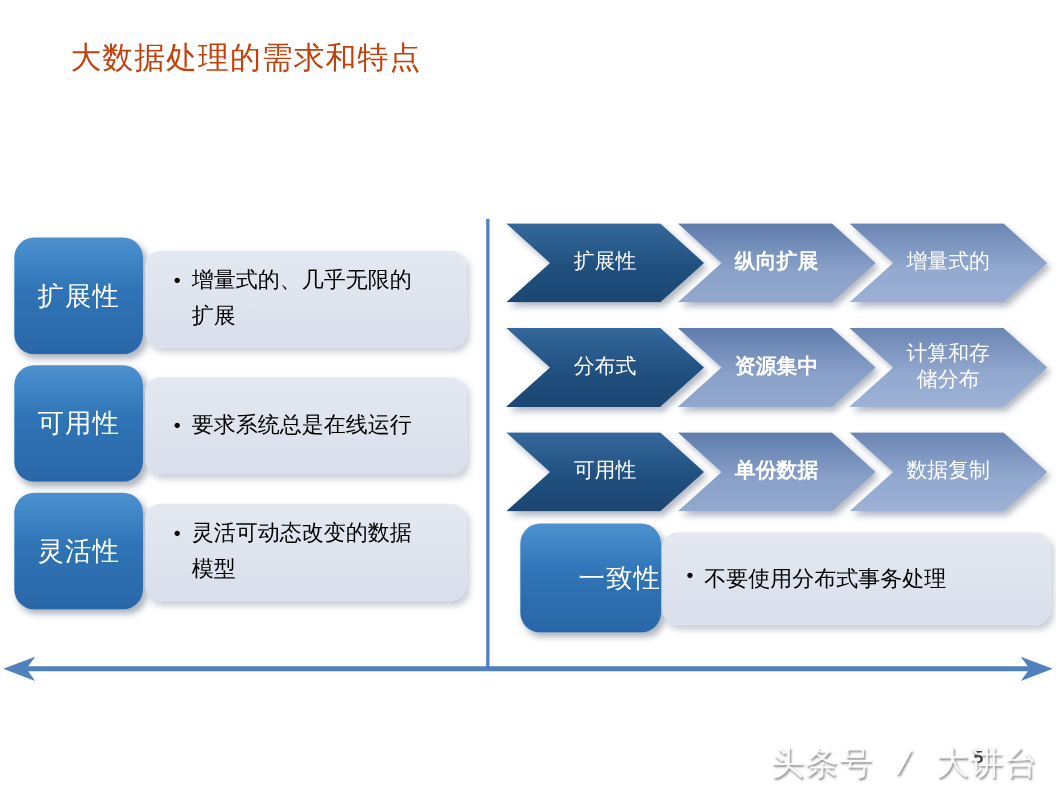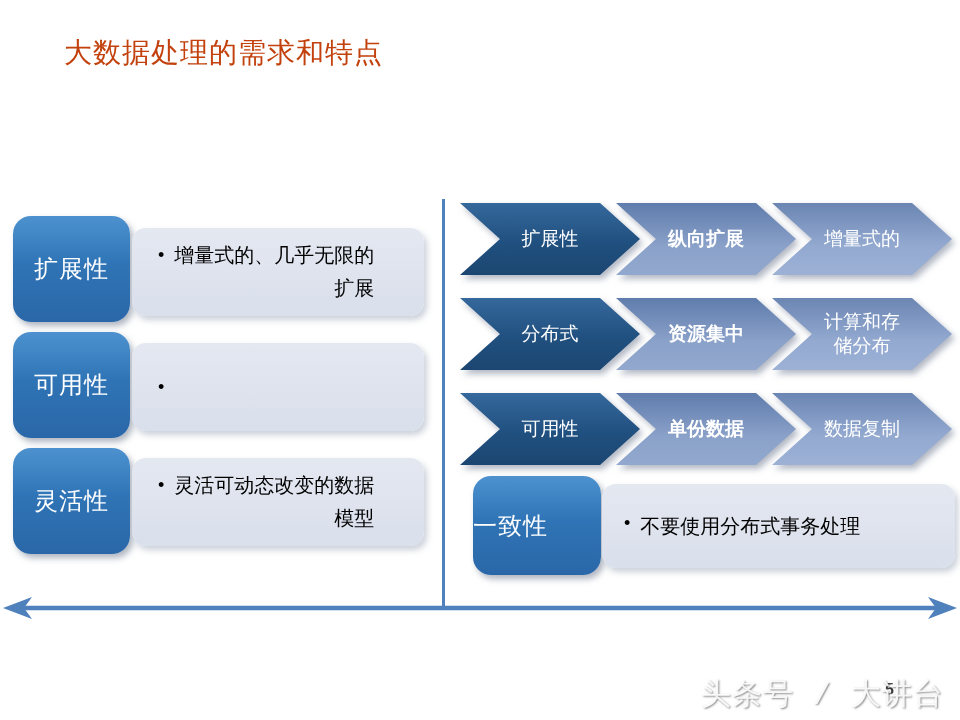--- a/index.html
+++ b/index.html
@@ -26,21 +26,21 @@
     border-radius:14px;
     background:linear-gradient(180deg,#e4e8f1 0%,#d9dfeb 100%);
     box-shadow:3px 4px 6px rgba(140,150,170,0.45);
     display:flex;align-items:center;
   }
   .feat-box .desc{
     display:flex;align-items:flex-start;
     padding-left:26px;font-size:20px;color:#000;line-height:1.65;
   }
   .feat-box .bullet{margin-right:10px;font-size:18px;line-height:1.8;}
-  .desc-lines{max-width:230px;text-align:right;}
+  .desc-lines{max-width:230px;}
   
   .v-divider{
     position:absolute;left:442px;top:199px;width:3px;height:409px;
     background:#4f81bd;
   }
   .h-arrow{position:absolute;left:0;top:594px;width:960px;height:28px;}
   
   .chev-wrap{
     position:absolute;width:180px;height:72px;
     filter:drop-shadow(3px 4px 3px rgba(100,112,135,0.5));
@@ -55,21 +55,21 @@
   .chev-mid{background:linear-gradient(180deg,#5f7cac 0%,#8aa1c9 60%,#92a8ce 100%);font-weight:bold;}
   .chev-light{background:linear-gradient(180deg,#6b86b3 0%,#93a9d0 60%,#9db1d5 100%);}
   .c1{left:460px;} .c2{left:616px;} .c3{left:772px;}
   .r1{top:203px;} .r2{top:298px;} .r3{top:393px;}
   
   .cons-tab{
     position:absolute;left:473px;top:476px;width:128px;height:99px;
     border-radius:18px;
     background:linear-gradient(180deg,#4d92cf 0%,#2f74b6 45%,#2a67a8 100%);
     box-shadow:3px 4px 6px rgba(110,120,140,0.55);
-    display:flex;align-items:center;justify-content:flex-start;
+    display:flex;align-items:center;justify-content:flex-end;
     color:#fff;font-size:24px;font-weight:500;letter-spacing:1px;
   }
   .cons-box{
     position:absolute;left:602px;top:484px;width:353px;height:84px;
     border-radius:14px;
     background:linear-gradient(180deg,#e4e8f1 0%,#d9dfeb 100%);
     box-shadow:3px 4px 6px rgba(140,150,170,0.45);
     display:flex;align-items:center;
   }
   .cons-box .desc{
@@ -107,20 +107,24 @@
     </div>
   </div>
 </div>
 
 <div class="feat-tab" style="top:332px">
   <span>可用性</span>
 </div>
 <div class="feat-box" style="top:343px">
   <div class="desc">
     <span class="bullet">•</span>
+    <div class="desc-lines">
+      <div>要求系统总是在线运行</div>
+      <div></div>
+    </div>
   </div>
 </div>
 
 <div class="feat-tab" style="top:448px">
   <span>灵活性</span>
 </div>
 <div class="feat-box" style="top:458px">
   <div class="desc">
     <span class="bullet">•</span>
     <div class="desc-lines">

